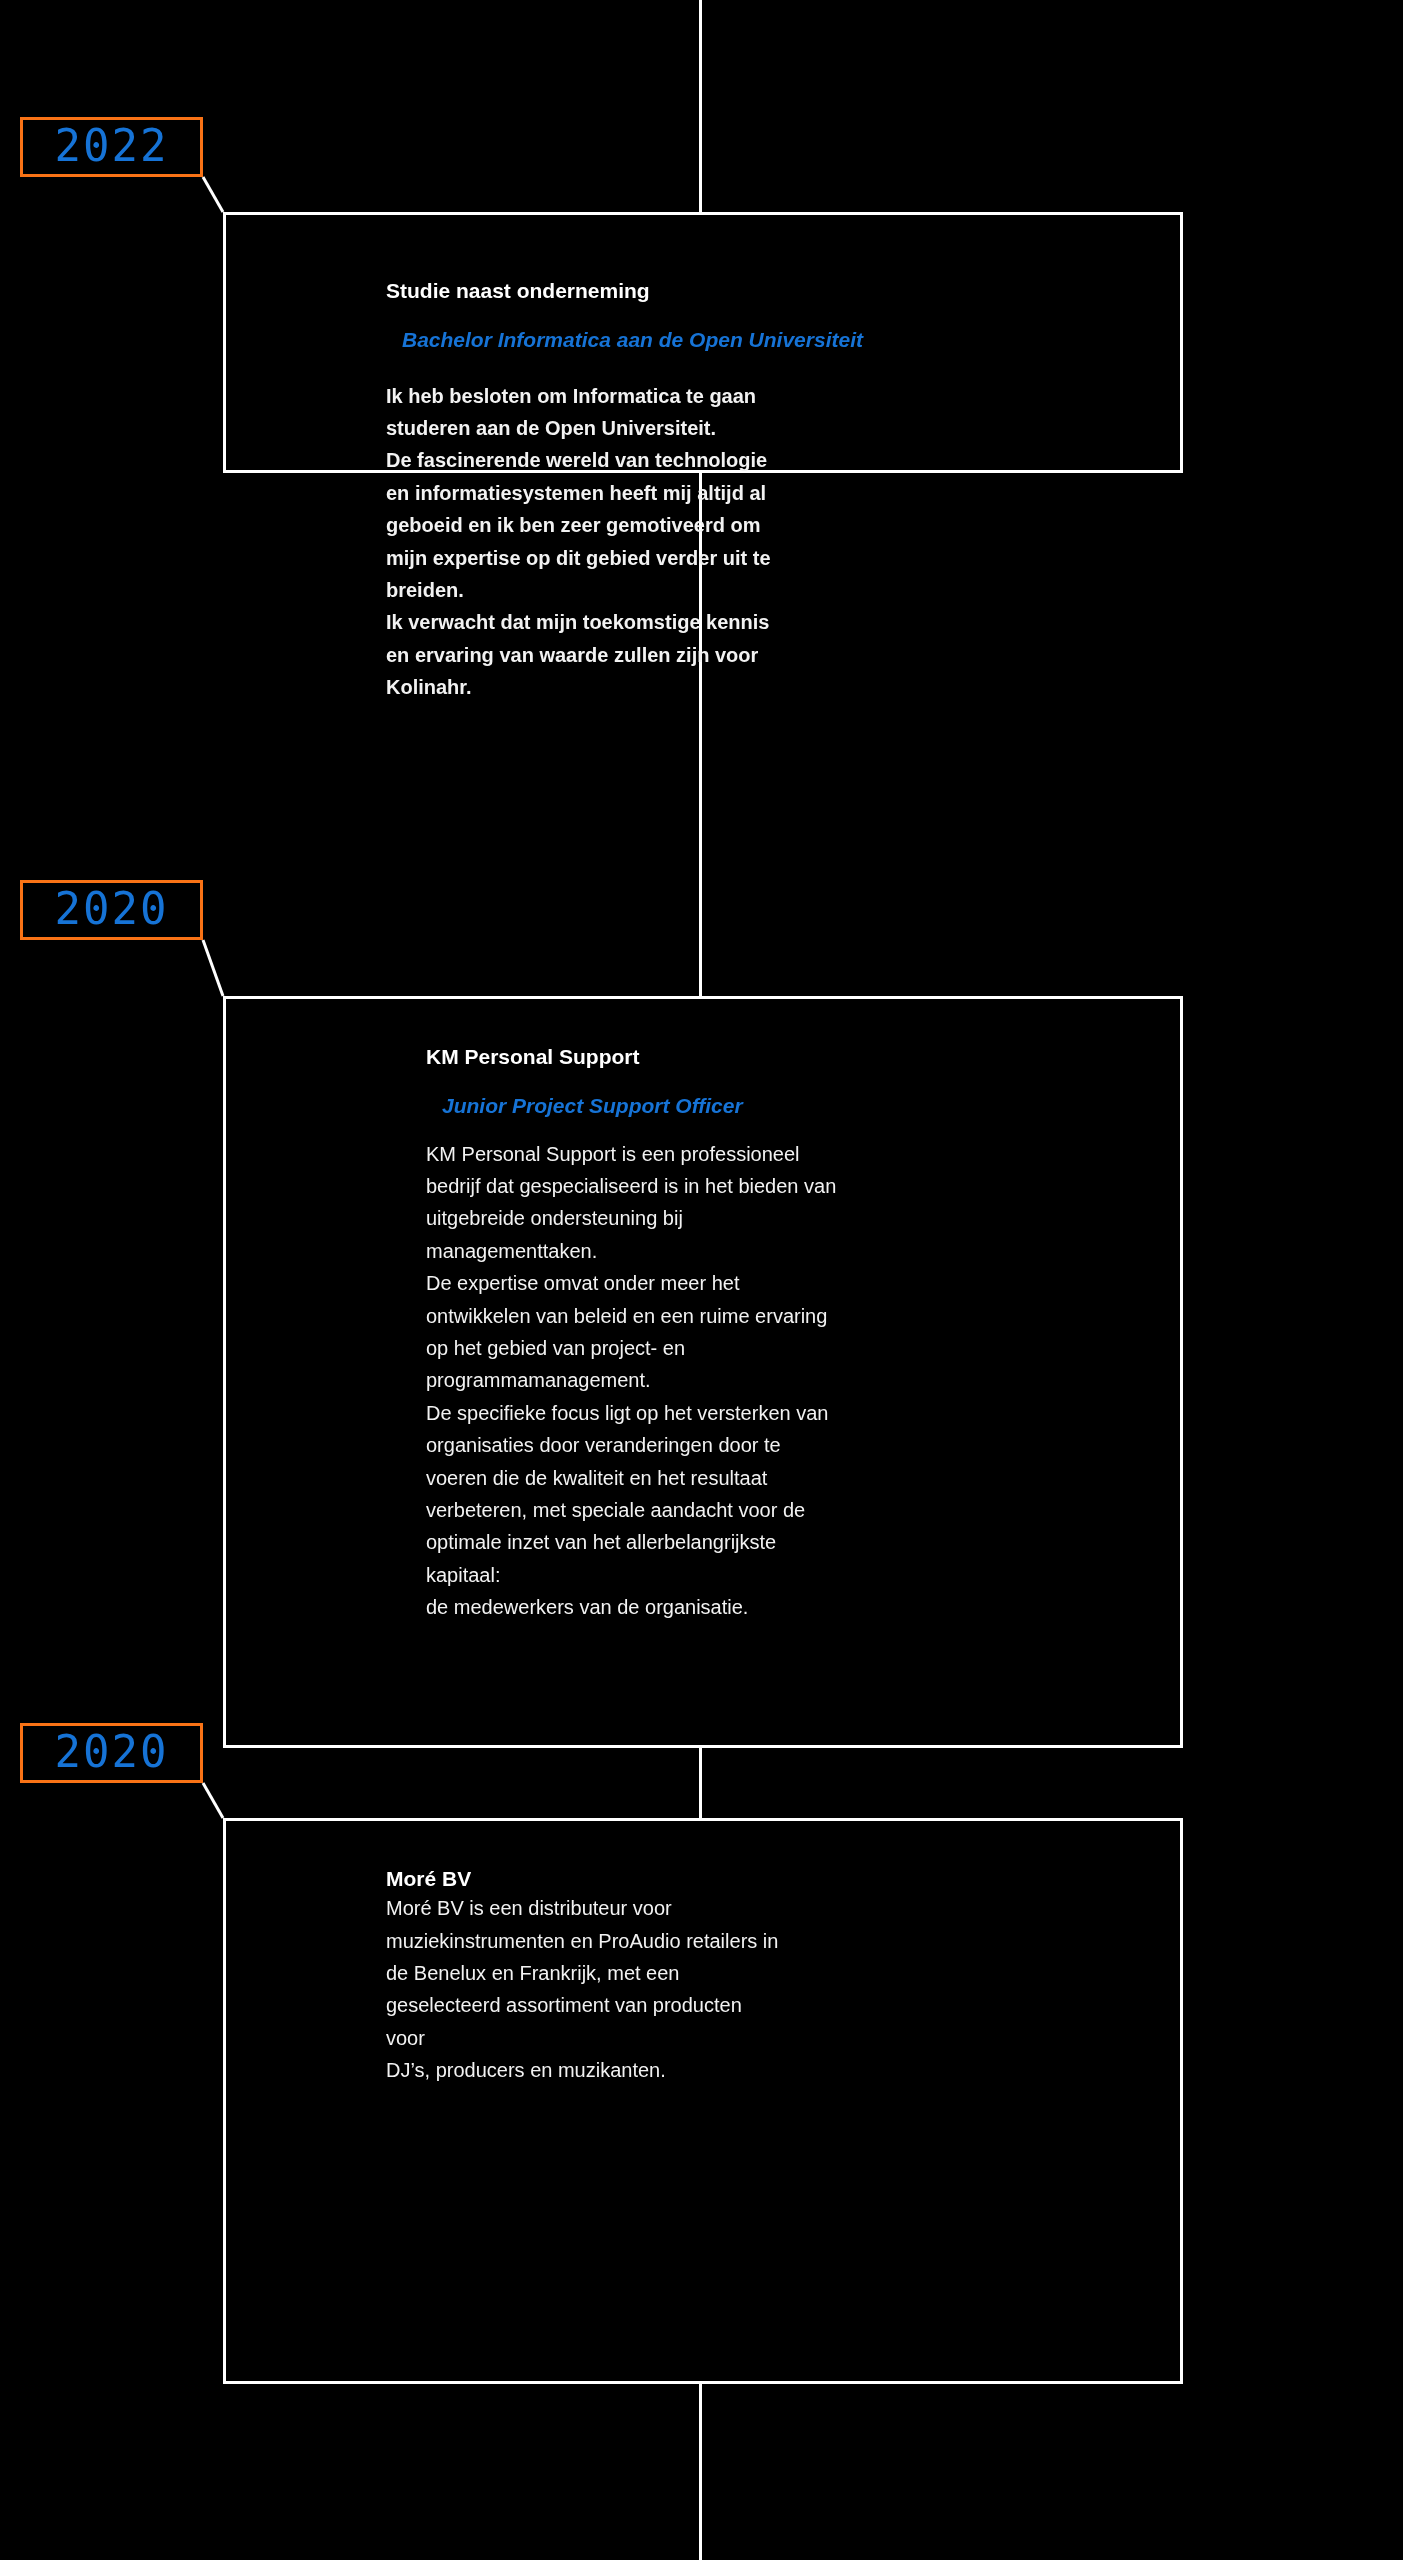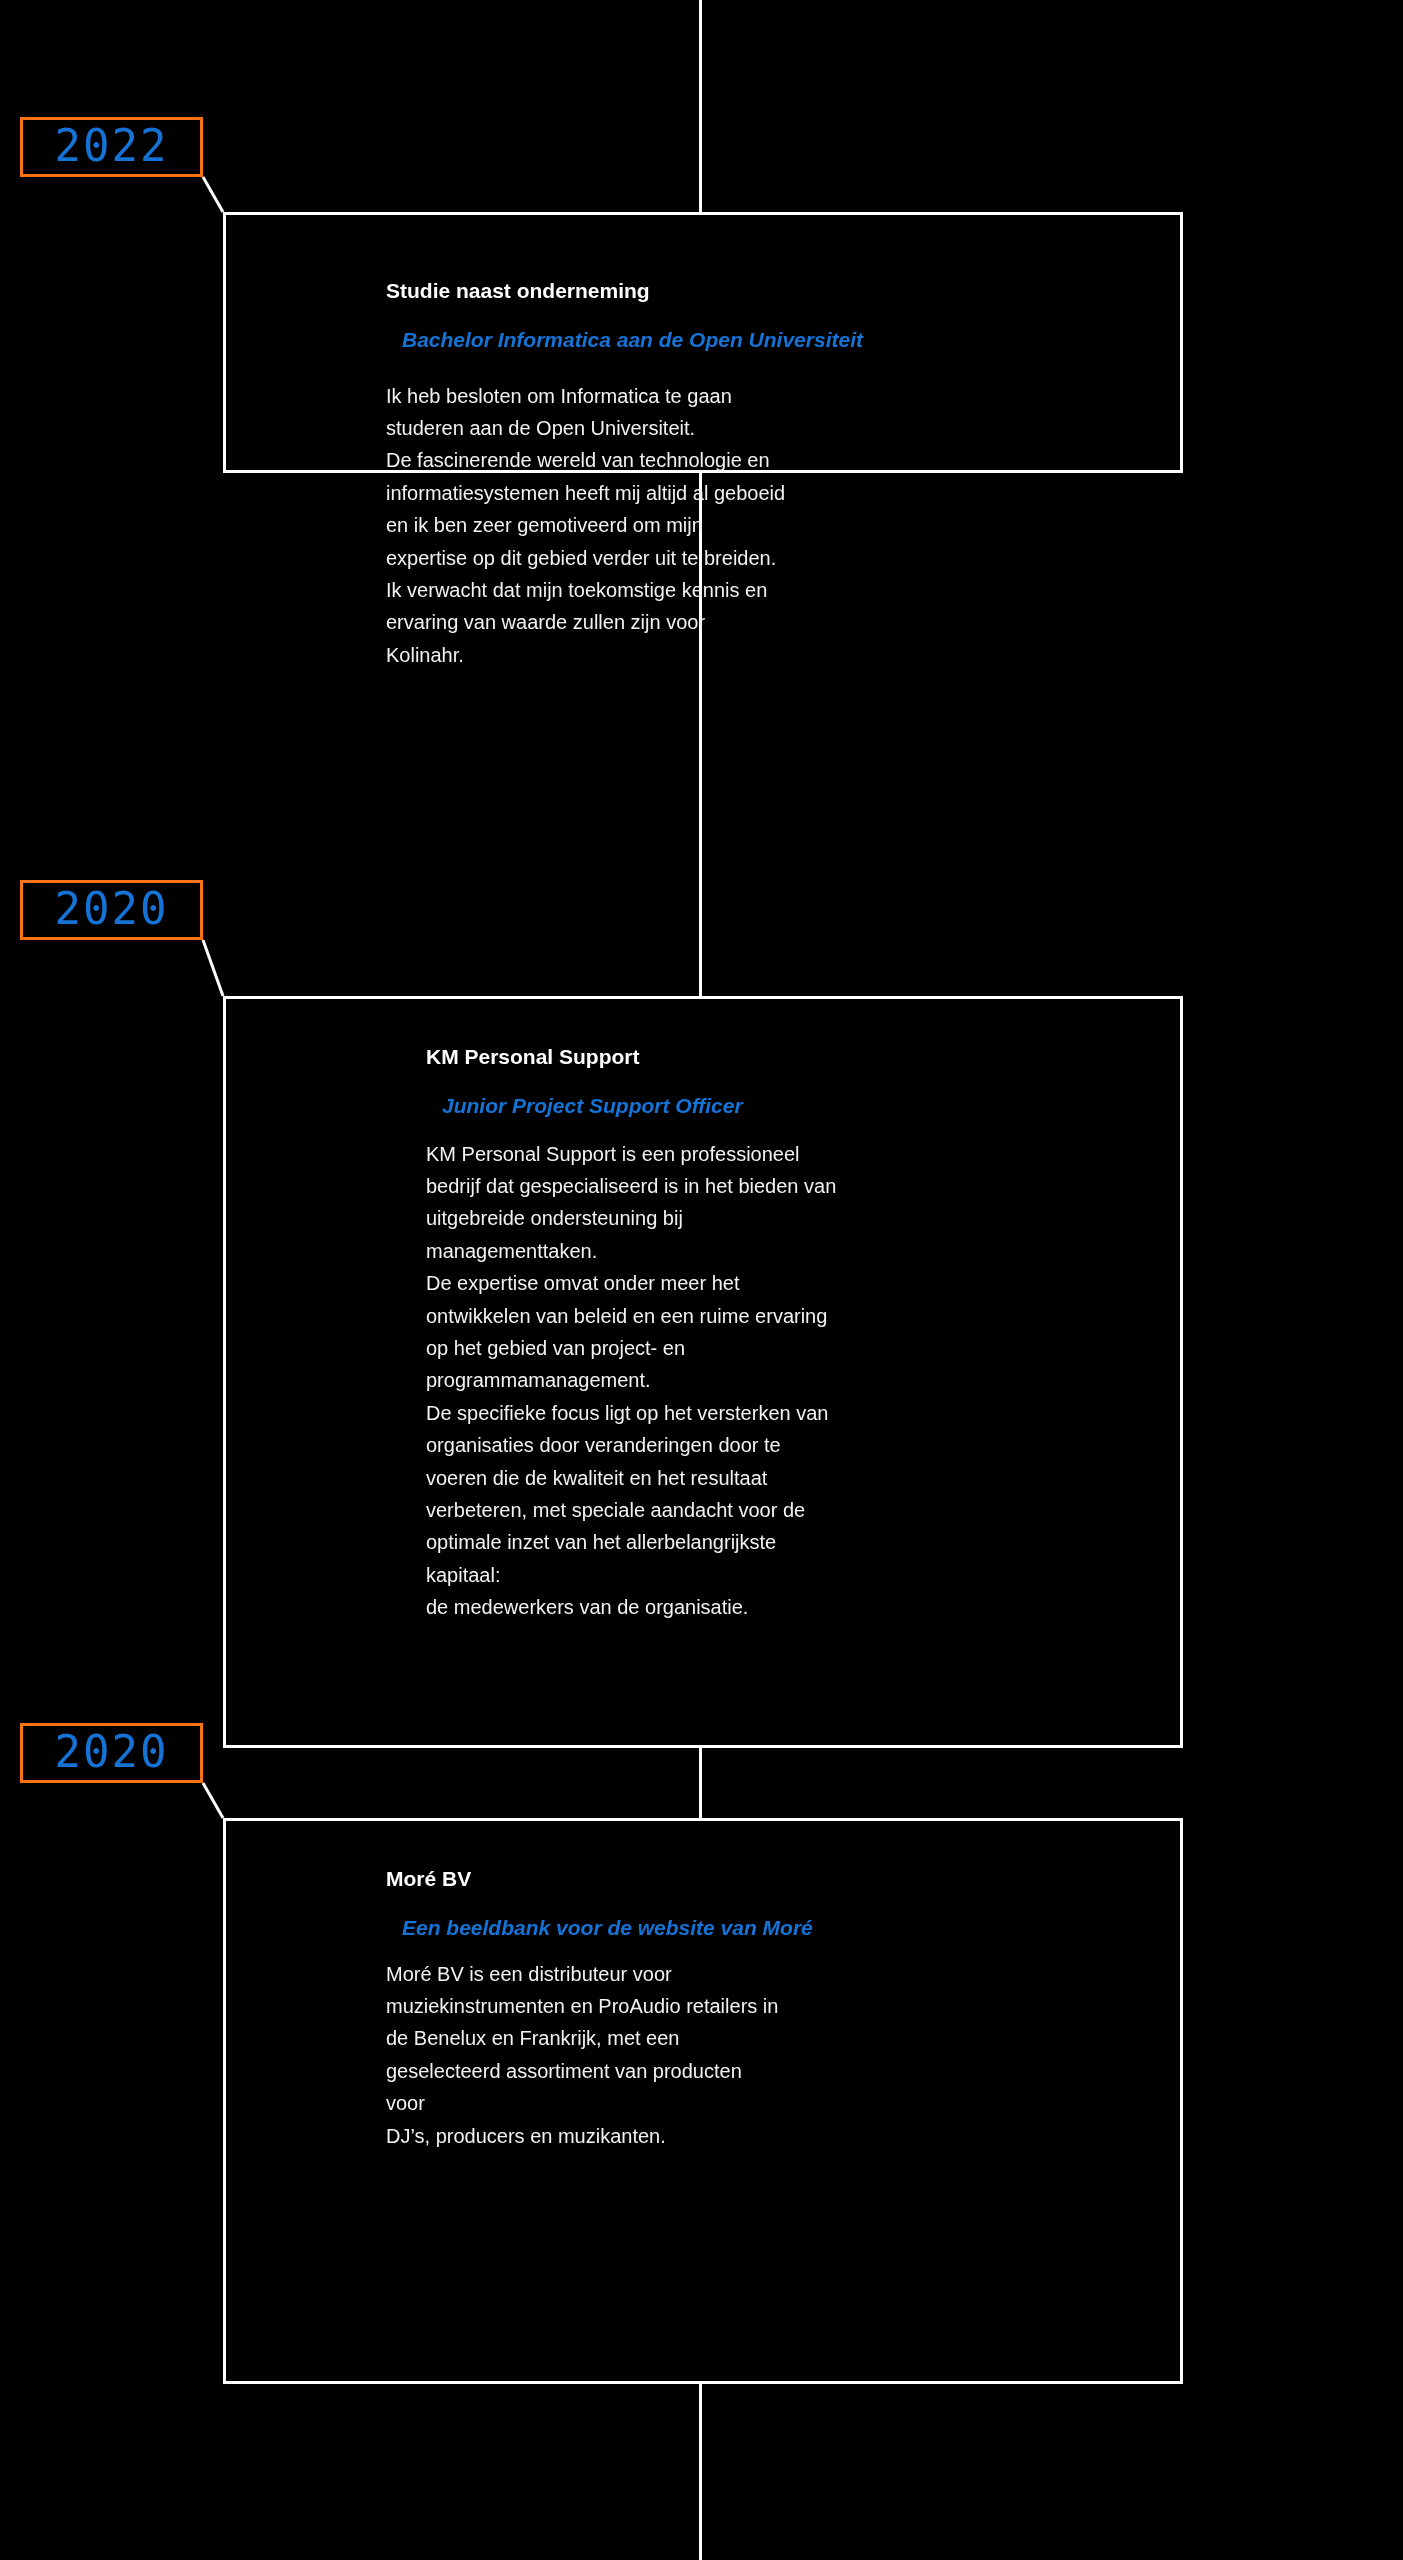--- a/index.html
+++ b/index.html
@@ -119,21 +119,21 @@
       </div>
       <div class="connector" style="left: 197px; top: 171px; width: 34px; height: 49px;">
         <svg width="34" height="49" viewBox="0 0 34 49">
           <line x1="6" y1="6" x2="26" y2="41" stroke="#ffffff" stroke-width="3"></line>
         </svg>
       </div>
       <div class="card" style="top: 212px; height: 261px;">
         <div class="card-inner" style="padding-top: 62px;">
           <div class="card-title">Studie naast onderneming</div>
           <div class="card-subtitle" style="margin-top: 22px;">Bachelor Informatica aan de Open Universiteit</div>
-          <div class="card-body" style="width: 400px; margin-top: 26px;">Ik heb besloten om Informatica te gaan studeren aan de Open Universiteit.
+          <div class="card-body" style="width: 400px; margin-top: 26px; font-weight: bold;">Ik heb besloten om Informatica te gaan studeren aan de Open Universiteit.
 De fascinerende wereld van technologie en informatiesystemen heeft mij altijd al geboeid en ik ben zeer gemotiveerd om mijn expertise op dit gebied verder uit te breiden.
 Ik verwacht dat mijn toekomstige kennis en ervaring van waarde zullen zijn voor Kolinahr.</div>
         </div>
       </div>
     </div>
     <div class="entry" style="top: 0px;">
       <div class="year-badge" style="top: 880px;">
         <span class="year-text">2020</span>
       </div>
       <div class="connector" style="left: 197px; top: 934px; width: 34px; height: 70px;">
@@ -157,19 +157,18 @@
         <span class="year-text">2020</span>
       </div>
       <div class="connector" style="left: 197px; top: 1777px; width: 34px; height: 49px;">
         <svg width="34" height="49" viewBox="0 0 34 49">
           <line x1="6" y1="6" x2="26" y2="41" stroke="#ffffff" stroke-width="3"></line>
         </svg>
       </div>
       <div class="card" style="top: 1818px; height: 566px;">
         <div class="card-inner" style="padding-top: 44px;">
           <div class="card-title">Moré BV</div>
-          <div class="card-subtitle" style="margin-top: 22px;">Een beeldbank voor de website van Moré</div>
           <div class="card-body" style="width: 400px;">Moré BV is een distributeur voor muziekinstrumenten en ProAudio retailers in de Benelux en Frankrijk, met een geselecteerd assortiment van producten voor
 DJ’s, producers en muzikanten.</div>
         </div>
       </div>
     </div>
   </div>
 
 </body></html>

